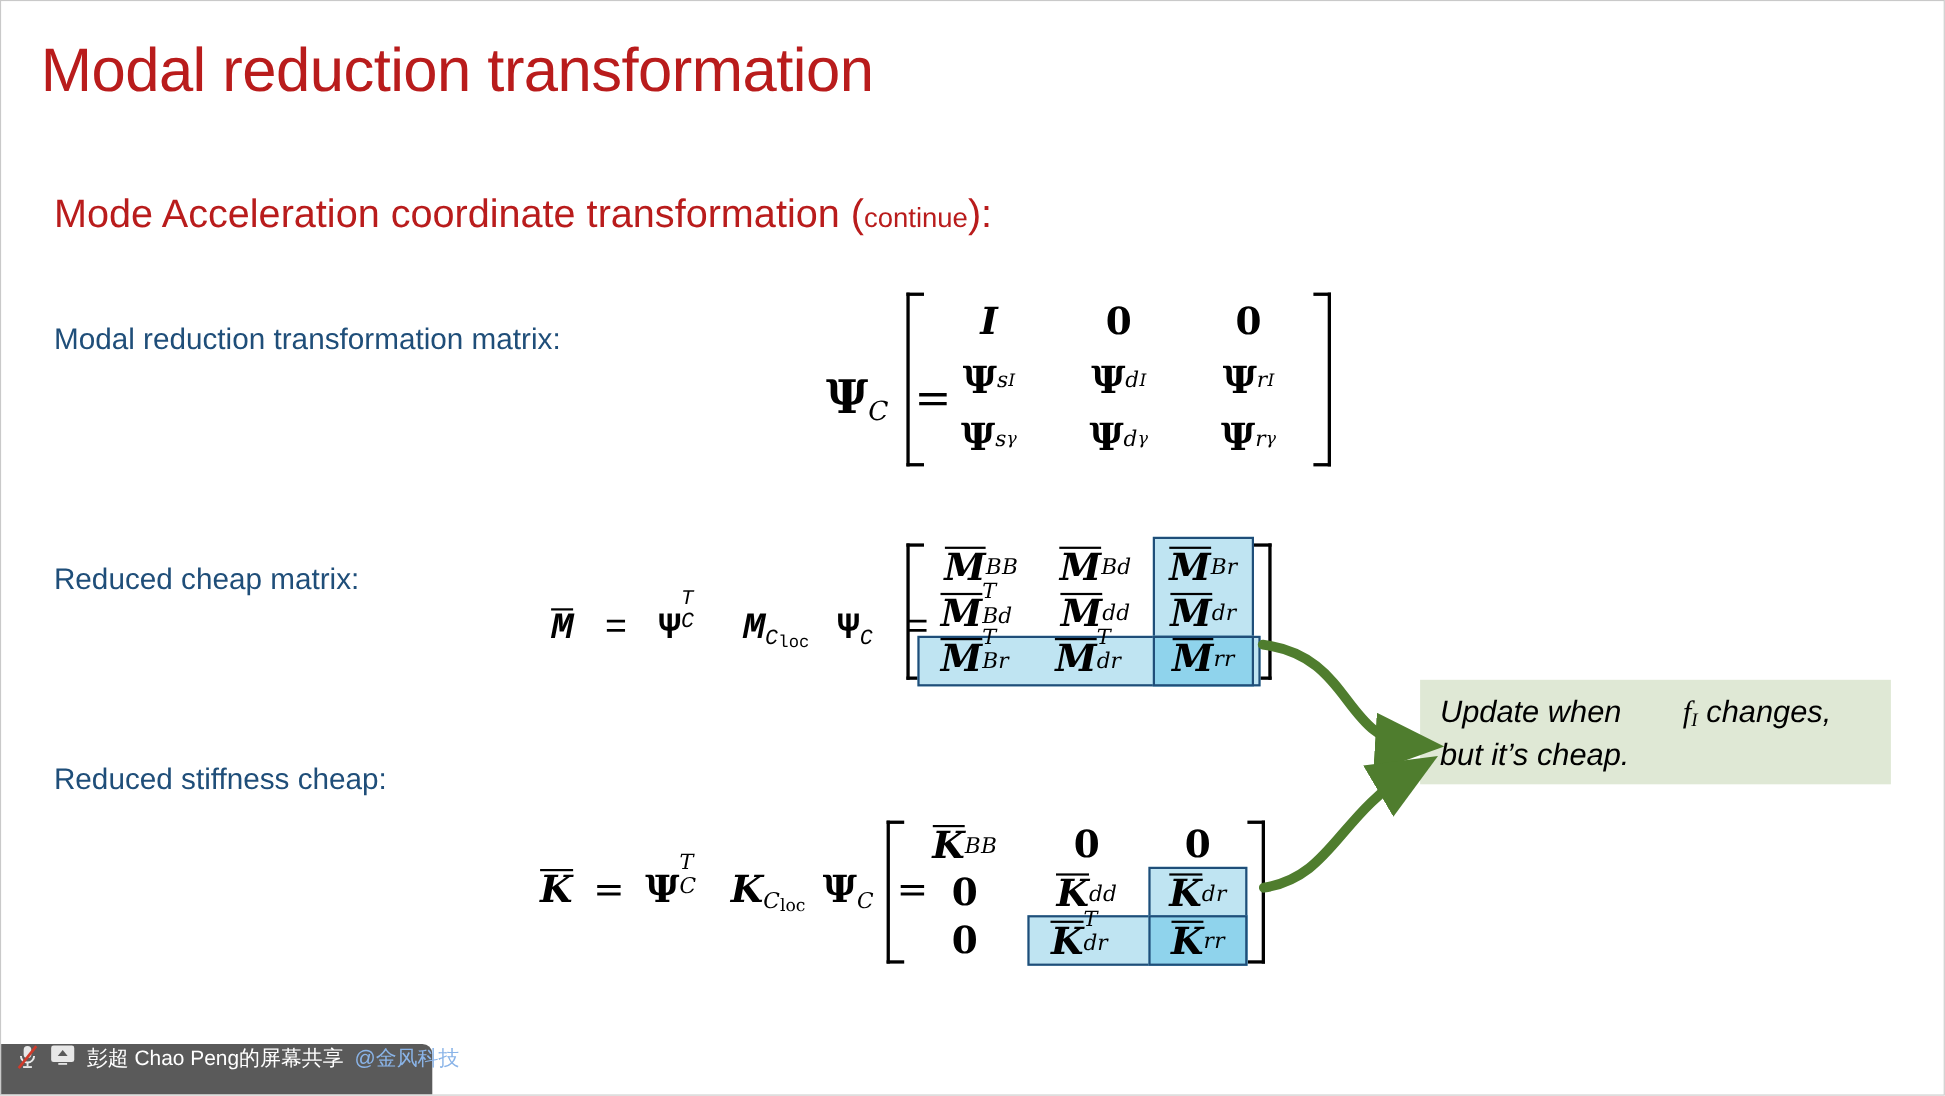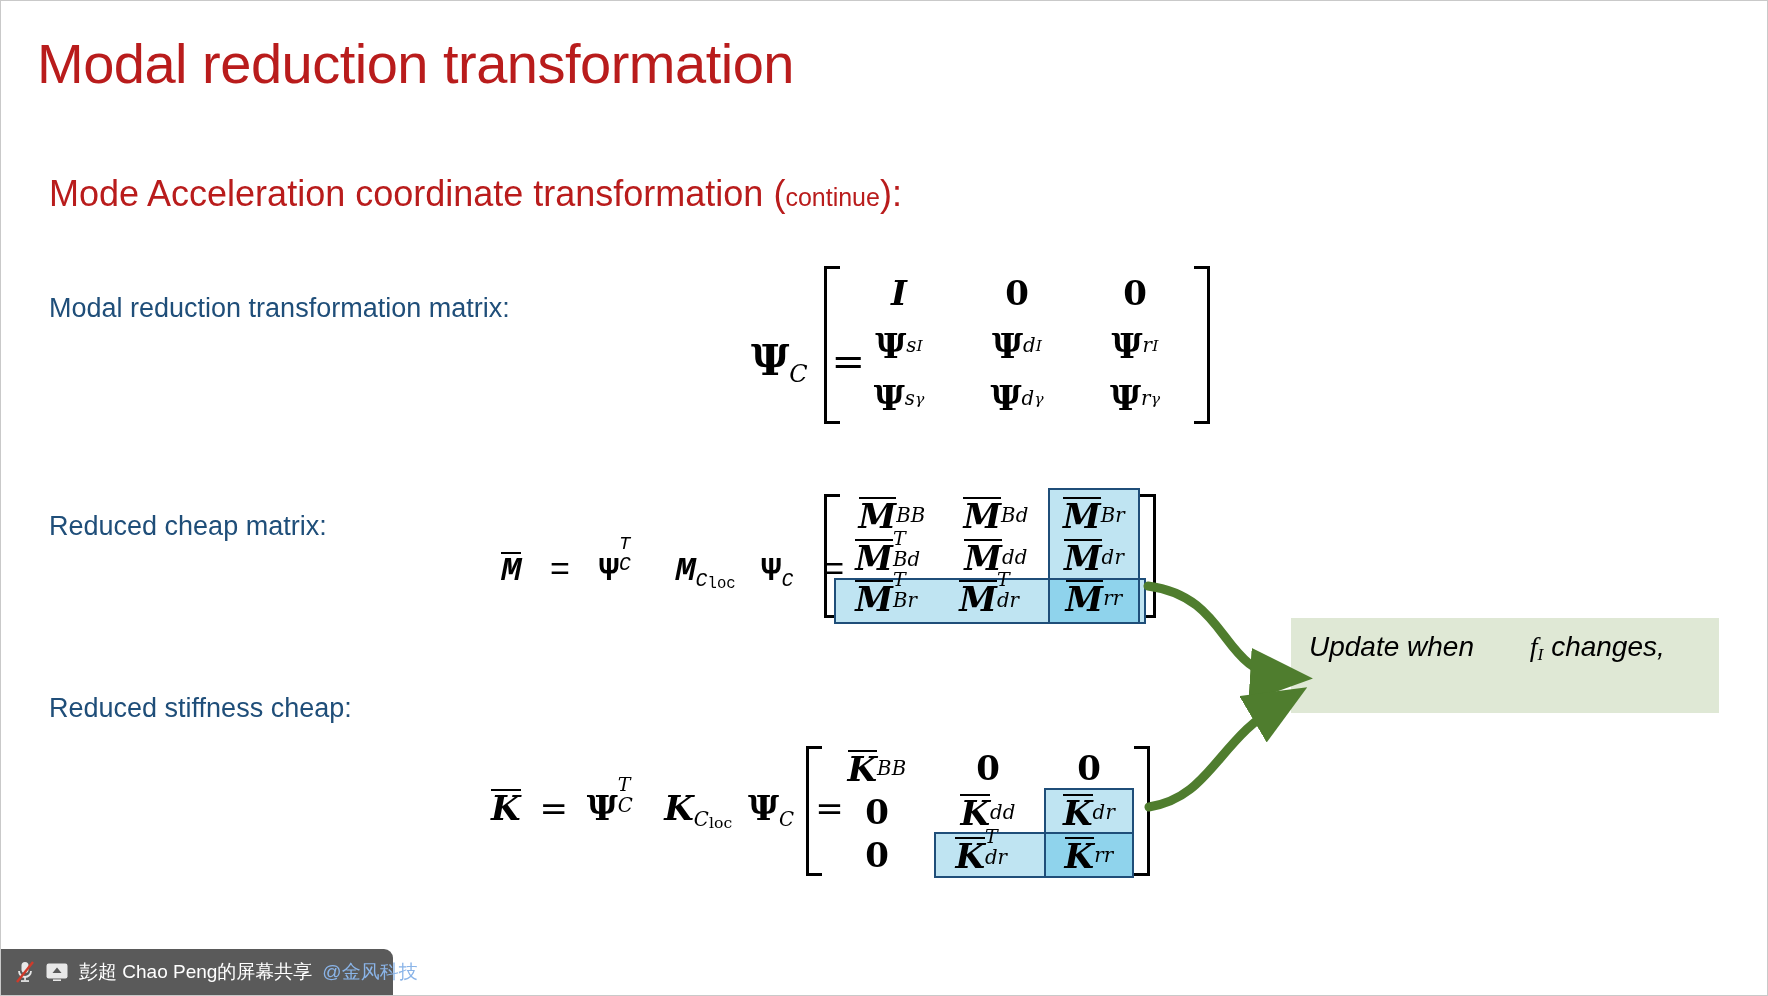--- a/index.html
+++ b/index.html
@@ -166,21 +166,21 @@
   }
 
   
   #taskbar {
     position: absolute;
     left: 0; bottom: 0;
     width: 392px; height: 46px;
     background: #5a5a5a;
     border-top-right-radius: 9px;
     display: flex;
-    align-items: center;
+    align-items: flex-start;
     gap: 10px;
     padding: 0 14px;
     z-index: 20;
   }
   #taskbar .tb-text {
     font-size: 19px;
     color: #ffffff;
     white-space: nowrap;
   }
   #taskbar .tb-org {
@@ -396,20 +396,21 @@
     </marker>
   </defs>
 
   <path d="M1147,585 C1230,596 1218,672 1285,676" stroke="#4f7d2e" stroke-width="9" fill="none" stroke-linecap="round" marker-end="url(#ah)"></path>
 
   <path d="M1148,806 C1210,796 1215,740 1283,700" stroke="#4f7d2e" stroke-width="9" fill="none" stroke-linecap="round" marker-end="url(#ah)"></path>
 </svg>
 
 <div id="callout">
   <div><span>Update when </span><span class="fi"><span>f</span><span class="ii">I</span></span><span> changes,</span></div>
+  <div>but it’s cheap.</div>
 </div>
 
 <div id="taskbar">
   <span class="tb-icon">
     <svg width="20" height="24" viewBox="0 0 20 24">
       <rect x="6.5" y="2" width="7" height="11" rx="3.5" fill="#e8e8e8"></rect>
       <path d="M4,11 a6,6 0 0 0 12,0" stroke="#e8e8e8" stroke-width="1.8" fill="none"></path>
       <rect x="9.2" y="16.5" width="1.7" height="4" fill="#e8e8e8"></rect>
       <rect x="6" y="20.2" width="8" height="1.7" fill="#e8e8e8"></rect>
       <line x1="2" y1="22" x2="18" y2="2" stroke="#d03a2a" stroke-width="2.4"></line>

